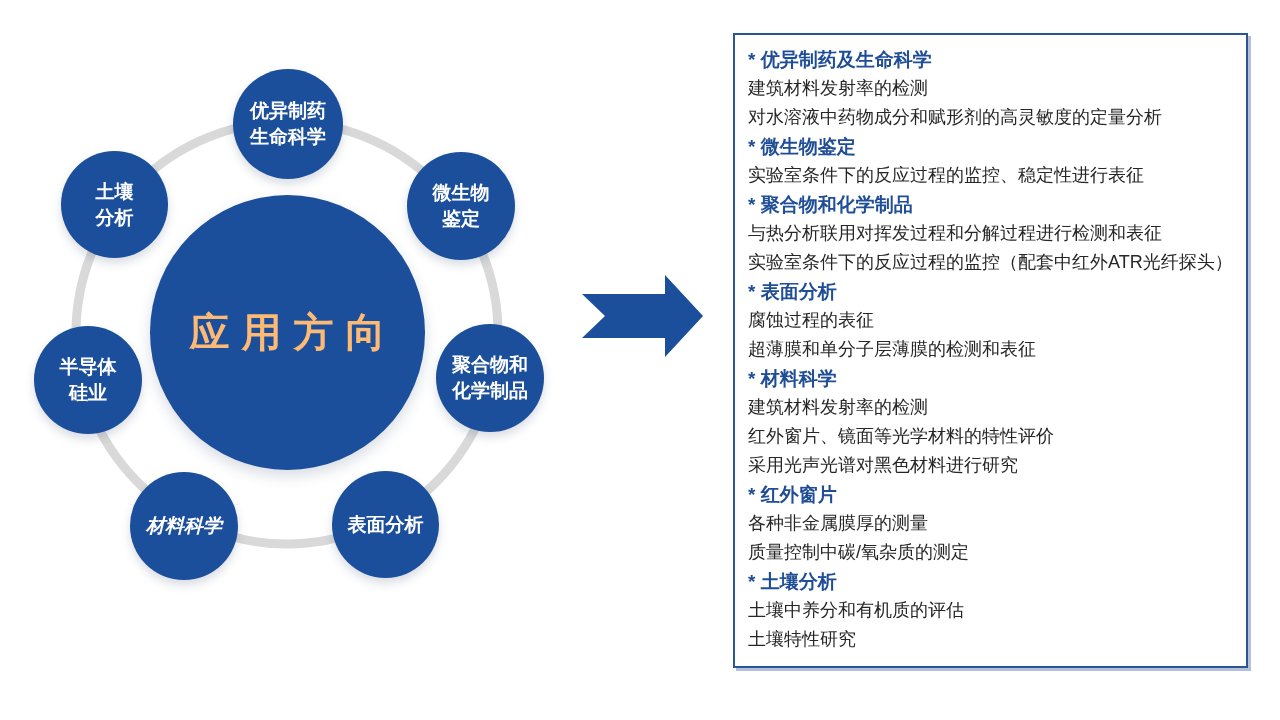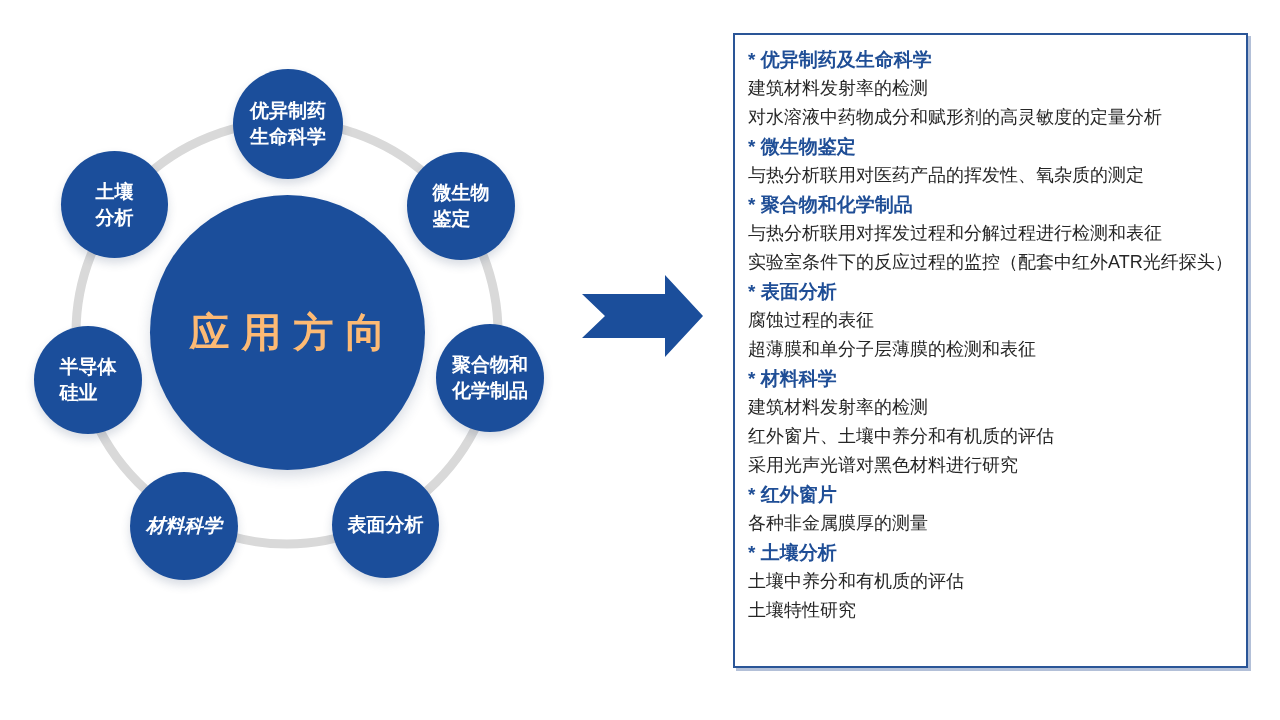--- a/index.html
+++ b/index.html
@@ -21,21 +21,21 @@
   }
   .center-circle span {
     color:#fdba74; font-weight:bold; font-size:40px;
     letter-spacing:12px; margin-right:-12px; white-space:nowrap;
   }
 
   .sat {
     position:absolute; background:#1b4e9b; border-radius:50%;
     color:#ffffff; font-weight:bold; font-size:19px; line-height:1.35;
     display:flex; align-items:center; justify-content:center;
-    white-space:pre-line;
+    text-align:center; white-space:pre-line;
     box-shadow:0 5px 10px rgba(40,60,100,0.18);
   }
   .sat-pharma   { left:233px; top:69px;  width:110px; height:110px; }
   .sat-soil     { left:61px;  top:151px; width:107px; height:107px; }
   .sat-micro    { left:407px; top:152px; width:108px; height:108px; }
   .sat-semi     { left:34px;  top:326px; width:108px; height:108px; }
   .sat-polymer  { left:436px; top:324px; width:108px; height:108px; }
   .sat-material { left:130px; top:472px; width:108px; height:108px;font-style:italic; }
   .sat-surface  { left:332px; top:471px; width:107px; height:107px; }
 
@@ -95,21 +95,21 @@
     <div class="sec-title">* 优异制药及生命科学</div>
     <div class="sec-items">
           <div class="sec-item">建筑材料发射率的检测</div>
           <div class="sec-item">对水溶液中药物成分和赋形剂的高灵敏度的定量分析</div>
         </div>
   </section>
 
   <section class="sec">
     <div class="sec-title">* 微生物鉴定</div>
     <div class="sec-items">
-          <div class="sec-item">与热分析联用对医药产品的挥发性、氧杂质的测定</div>
+          <div class="sec-item">实验室条件下的反应过程的监控、稳定性进行表征</div>
         </div>
   </section>
 
   <section class="sec">
     <div class="sec-title">* 聚合物和化学制品</div>
     <div class="sec-items">
           <div class="sec-item">与热分析联用对挥发过程和分解过程进行检测和表征</div>
           <div class="sec-item">实验室条件下的反应过程的监控（配套中红外ATR光纤探头）</div>
         </div>
   </section>
@@ -119,29 +119,30 @@
     <div class="sec-items">
           <div class="sec-item">腐蚀过程的表征</div>
           <div class="sec-item">超薄膜和单分子层薄膜的检测和表征</div>
         </div>
   </section>
 
   <section class="sec">
     <div class="sec-title">* 材料科学</div>
     <div class="sec-items">
           <div class="sec-item">建筑材料发射率的检测</div>
-          <div class="sec-item">红外窗片、土壤中养分和有机质的评估</div>
+          <div class="sec-item">红外窗片、镜面等光学材料的特性评价</div>
           <div class="sec-item">采用光声光谱对黑色材料进行研究</div>
         </div>
   </section>
 
   <section class="sec">
     <div class="sec-title">* 红外窗片</div>
     <div class="sec-items">
           <div class="sec-item">各种非金属膜厚的测量</div>
+          <div class="sec-item">质量控制中碳/氧杂质的测定</div>
         </div>
   </section>
 
   <section class="sec">
     <div class="sec-title">* 土壤分析</div>
     <div class="sec-items">
           <div class="sec-item">土壤中养分和有机质的评估</div>
           <div class="sec-item">土壤特性研究</div>
         </div>
   </section>

